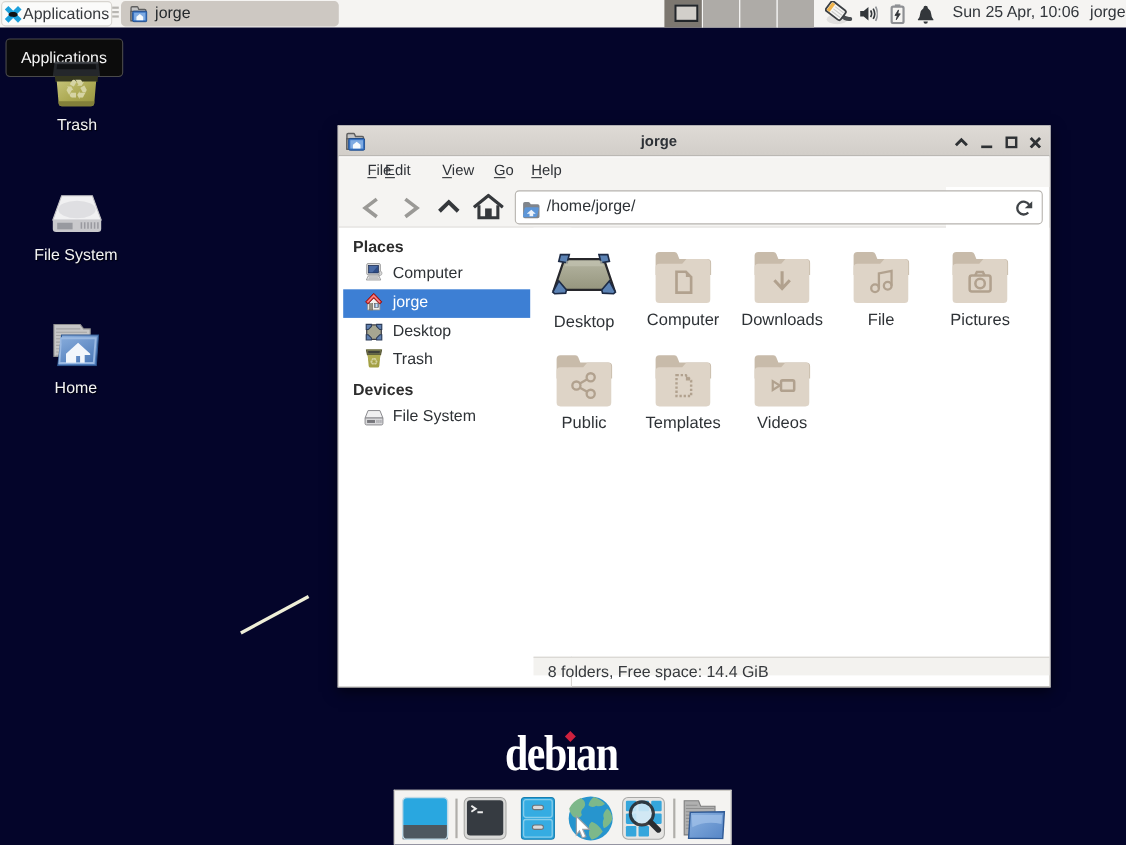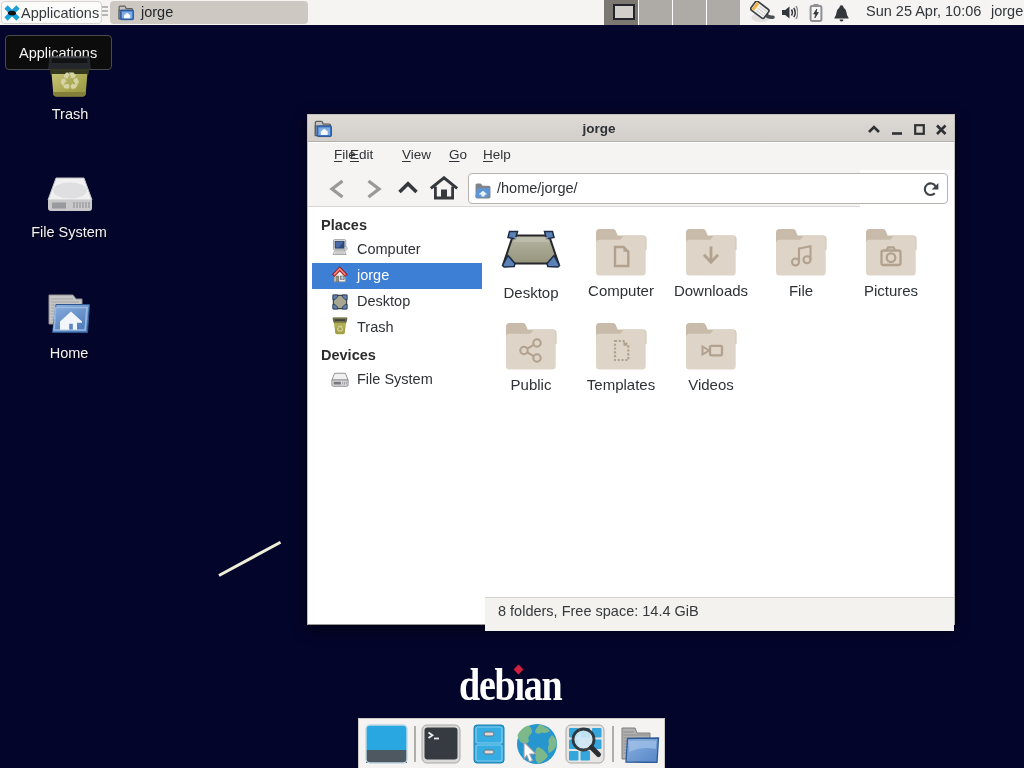--- a/index.html
+++ b/index.html
@@ -42,21 +42,21 @@
   .srow { position:absolute; left:0; width:176px; height:26px; font-size:14.5px; color:#2e3236; }
   .srow .txt { position:absolute; left:49px; top:4px; }
   .srow.sel { background:#3d7fd4; color:#fff; width:170px; left:4px; border-radius:0; }
   .srow.sel .txt { left:45px; }
   .sicon { position:absolute; left:23px; top:4px; width:18px; height:18px; }
   .srow.sel .sicon { left:19px; }
   #files { position:absolute; left:177px; top:92px; width:469px; height:390px; background:#fff; }
   .fitem { position:absolute; width:80px; text-align:center; }
   .fitem svg { display:block; margin:0 auto; }
   .fitem .flabel { margin-top:6px; font-size:15px; color:#2e3236; }
-  #statusbar { position:absolute; left:177px; top:482px; width:469px; height:34px; background:#f3f2ef; border-top:1px solid #d5d3cf; font-size:14.5px; color:#36393d; line-height:26px; padding-left:13px; }
+  #statusbar { position:absolute; left:177px; top:482px; width:469px; height:17px; background:#f3f2ef; border-top:1px solid #d5d3cf; font-size:14.5px; color:#36393d; line-height:26px; padding-left:13px; }
 
   
   #dock { position:absolute; left:358px; top:718px; width:307px; height:50px; background:#f4f3f1; border:1px solid #cbc9c4; border-bottom:none; }
   .dsep { position:absolute; top:7px; width:2px; height:36px; background:#b0aeaa; }
 
   
   #debian { position:absolute; left:459px; top:662px; color:#fff; font-family:"Liberation Serif", serif; font-size:46px; font-weight:bold; line-height:1; letter-spacing:-1.5px; transform:scaleX(0.827); transform-origin:0 0; }
   #ddiamond { position:absolute; left:515px; top:666px; width:7px; height:7px; background:#cf213e; transform:rotate(45deg); }
 
   

